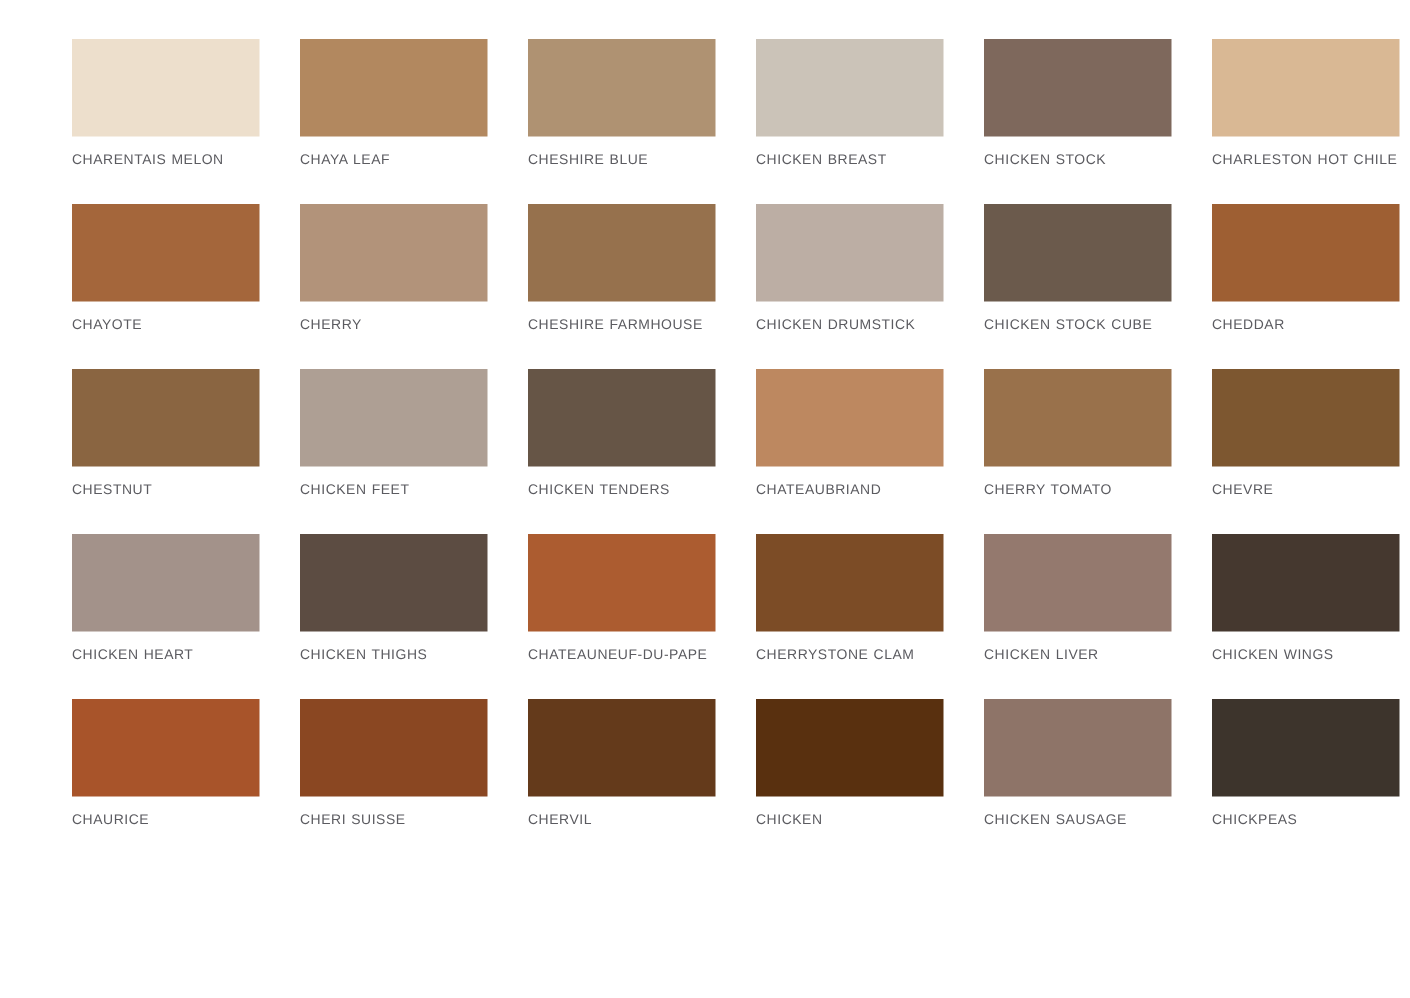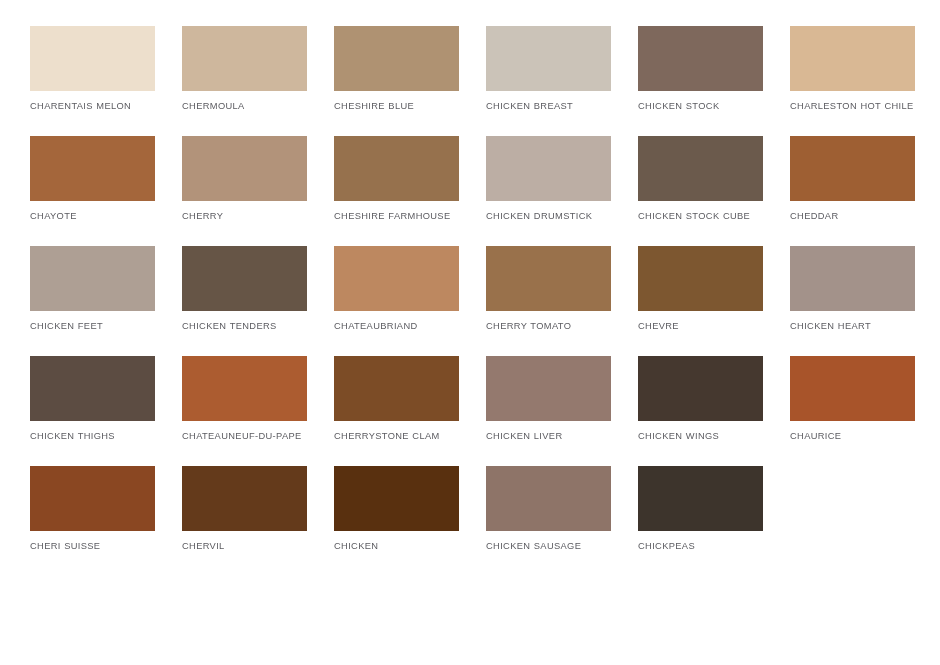--- a/index.html
+++ b/index.html
@@ -14,21 +14,21 @@
     font-family: "Liberation Sans", sans-serif;
     -webkit-font-smoothing: antialiased;
   }
 
   #palette-sheet {
     position: relative;
     width: 940px;
     height: 665px;
     background: #ffffff;
     box-sizing: border-box;
-    padding: 26px 0 0 30px;
+    padding: 26px 0 0 48px;
   }
 
   .swatch-grid {
     display: grid;
     grid-template-columns: repeat(6, 125px);
     column-gap: 27px;
     grid-auto-rows: 110px;
     align-content: start;
   }
 
@@ -62,22 +62,22 @@
 </head>
 <body>
 
 <div id="palette-sheet">
   <div class="swatch-grid">
       <div class="swatch-cell">
         <span class="swatch-chip" style="background: rgb(237, 223, 204);"></span>
         <span class="swatch-label">CHARENTAIS MELON</span>
       </div>
       <div class="swatch-cell">
-        <span class="swatch-chip" style="background: rgb(206, 183, 157);"></span>
-        <span class="swatch-label">CHERMOULA</span>
+        <span class="swatch-chip" style="background: rgb(178, 136, 95);"></span>
+        <span class="swatch-label">CHAYA LEAF</span>
       </div>
       <div class="swatch-cell">
         <span class="swatch-chip" style="background: rgb(175, 146, 114);"></span>
         <span class="swatch-label">CHESHIRE BLUE</span>
       </div>
       <div class="swatch-cell">
         <span class="swatch-chip" style="background: rgb(203, 195, 184);"></span>
         <span class="swatch-label">CHICKEN BREAST</span>
       </div>
       <div class="swatch-cell">
@@ -104,20 +104,24 @@
         <span class="swatch-chip" style="background: rgb(188, 174, 164);"></span>
         <span class="swatch-label">CHICKEN DRUMSTICK</span>
       </div>
       <div class="swatch-cell">
         <span class="swatch-chip" style="background: rgb(107, 90, 76);"></span>
         <span class="swatch-label">CHICKEN STOCK CUBE</span>
       </div>
       <div class="swatch-cell">
         <span class="swatch-chip" style="background: rgb(158, 95, 51);"></span>
         <span class="swatch-label">CHEDDAR</span>
+      </div>
+      <div class="swatch-cell">
+        <span class="swatch-chip" style="background: rgb(138, 101, 65);"></span>
+        <span class="swatch-label">CHESTNUT</span>
       </div>
       <div class="swatch-cell">
         <span class="swatch-chip" style="background: rgb(174, 159, 148);"></span>
         <span class="swatch-label">CHICKEN FEET</span>
       </div>
       <div class="swatch-cell">
         <span class="swatch-chip" style="background: rgb(102, 85, 70);"></span>
         <span class="swatch-label">CHICKEN TENDERS</span>
       </div>
       <div class="swatch-cell">

